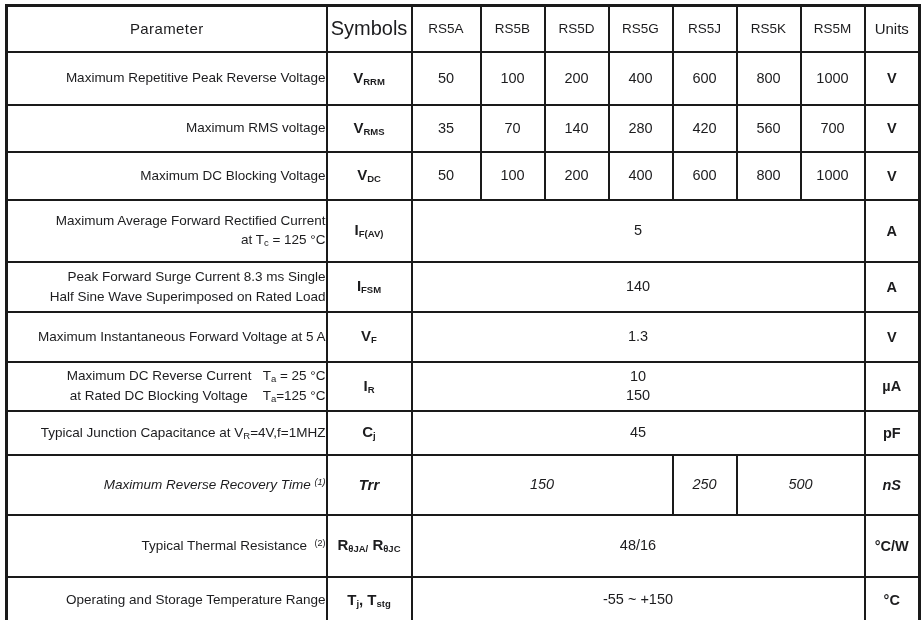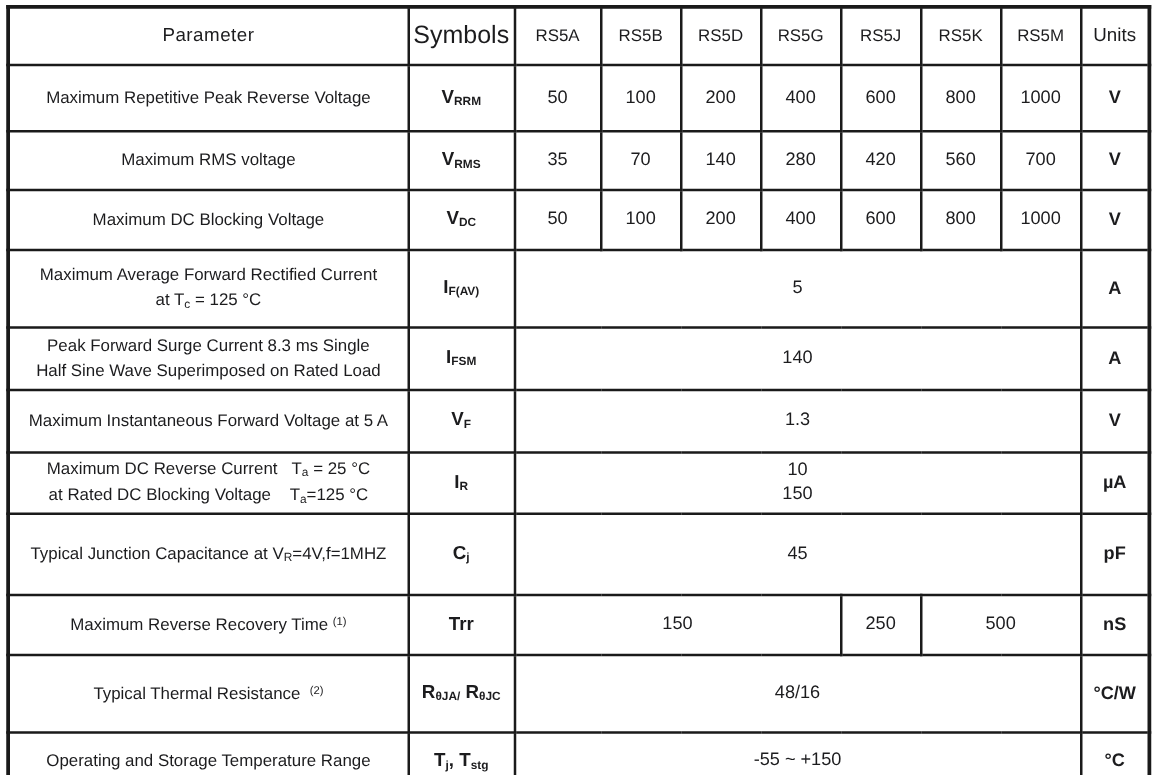--- a/index.html
+++ b/index.html
@@ -6,37 +6,37 @@
   body{width:922px;height:620px;font-family:"Liberation Sans","DejaVu Sans",sans-serif;color:#1c1c1e;}
   .page{padding:4px 4px 0 5px;}
   table.spec{border-collapse:collapse;table-layout:fixed;width:913px;border:3px solid #1a1a1a;}
   table.spec th, table.spec td{border:2px solid #1a1a1a;padding:0;vertical-align:middle;overflow:hidden;}
   thead tr{height:46px;}
   th{font-weight:normal;text-align:center;}
   th.param-h{font-size:15px;letter-spacing:.4px;}
   th.sym-h{font-size:20px;}
   th.model-h{font-size:13.5px;}
   th.units-h{font-size:15px;}
-  td.param-cell{font-size:13.5px;text-align:center;padding:2px 6px 2px 8px;line-height:1.45;}
+  td.param-cell{font-size:13.5px;text-align:right;padding:2px 6px 2px 8px;line-height:1.45;}
   td.sym-cell{font-size:15px;font-weight:bold;text-align:center;}
   td.sym-cell sub{font-size:9.5px;vertical-align:-0.22em;letter-spacing:0;}
   td.param-cell sub{font-size:9.5px;vertical-align:-0.22em;}
   td.param-cell sup{font-size:9px;vertical-align:0.45em;}
   td.val-cell{font-size:14.5px;text-align:center;line-height:1.3;}
   td.unit-cell{font-size:14.5px;font-weight:bold;text-align:center;}
   
   tbody tr:nth-child(1){height:53px;}
   tbody tr:nth-child(2){height:47px;}
   tbody tr:nth-child(3){height:48px;}
   tbody tr:nth-child(4){height:62px;}
   tbody tr:nth-child(5){height:50px;margin-left:28px;}
   tbody tr:nth-child(6){height:50px;}
   tbody tr:nth-child(7){height:49px;}
-  tbody tr:nth-child(8){height:65px;}
-  tbody tr:nth-child(9){height:48px;}
+  tbody tr:nth-child(8){height:44px;}
+  tbody tr:nth-child(9){height:60px;font-style:italic;}
   tbody tr:nth-child(10){height:62px;padding-left:16px;}
   tbody tr:nth-child(11){height:47px;}
 </style>
 </head>
 <body>
 
 <div class="page">
   <table class="spec">
     <colgroup>
       <col style="width:320px">

